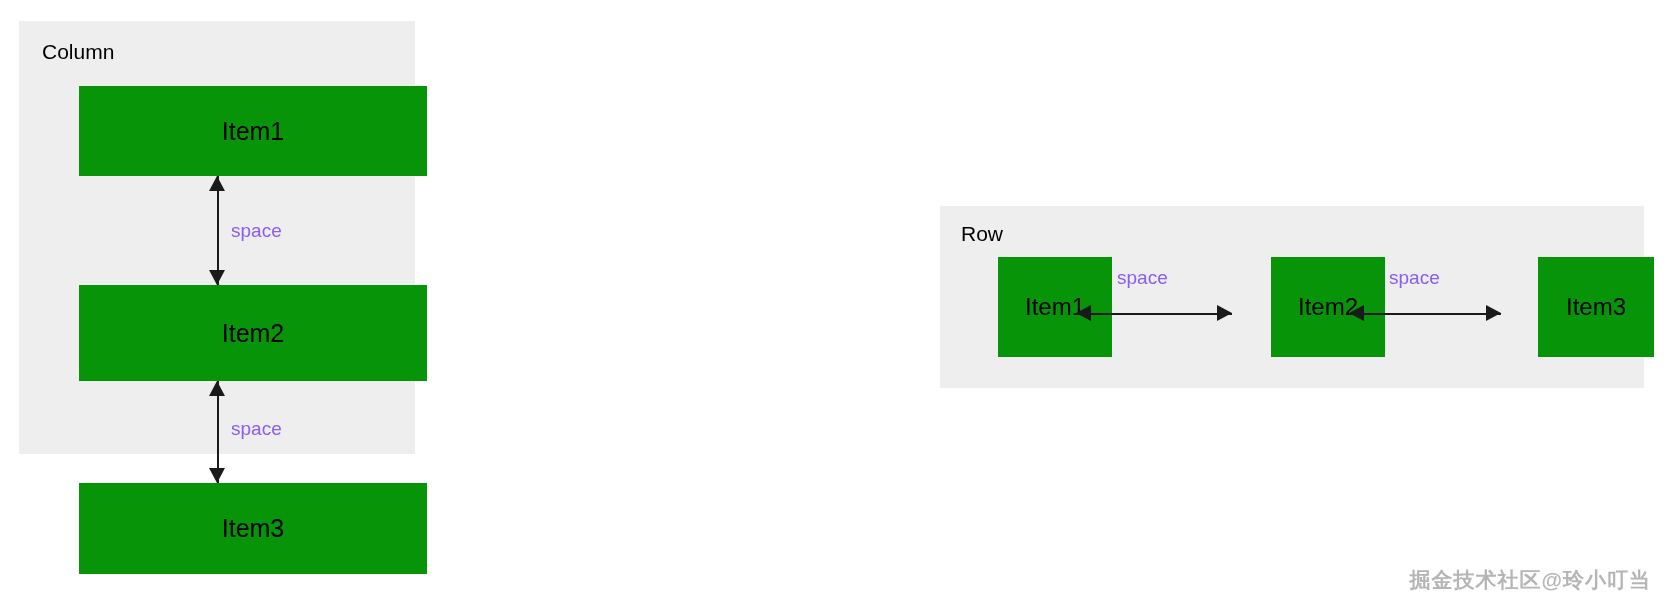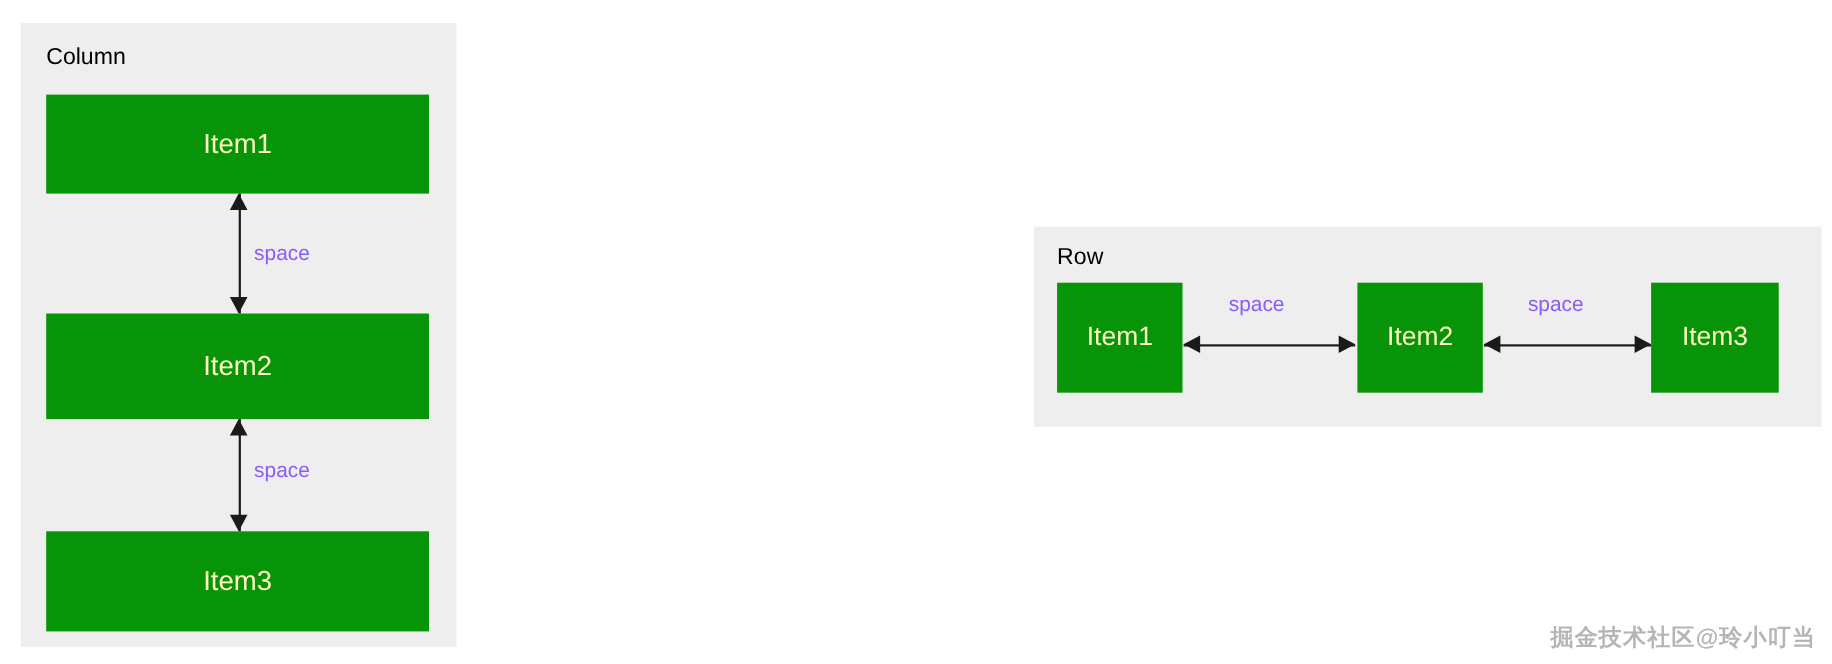--- a/index.html
+++ b/index.html
@@ -31,25 +31,26 @@
     white-space: nowrap;
   }
 
   
   .item-box {
     position: absolute;
     background: #089408;
     display: flex;
     align-items: center;
     justify-content: center;
-    color: #fef9c3;
+    color: #000000;
     font-size: 25px;
     line-height: 1;
     white-space: nowrap;
     box-sizing: border-box;
+    margin-left: 37px;
   }
   .item-box.row-item {
     font-size: 24px;
   }
 
   
   .v-arrow {
     position: absolute;
     width: 17px;
   }
@@ -130,21 +131,21 @@
     white-space: nowrap;
     letter-spacing: 1px;
     font-weight: bold;
   }
 </style>
 </head>
 <body>
 
 <div id="canvas">
 
-  <div class="panel" style="left:19px; top:21px; width:396px; height:567px;">
+  <div class="panel" style="left:19px; top:21px; width:396px; height:433px;">
 
     <div class="panel-title" style="left:23px; top:20px;">Column</div>
 
     <div class="item-box" style="left:23px; top:65px; width:348px; height:90px;">Item1</div>
 
     <div class="v-arrow" style="left:190px; top:155px; height:109px;">
       <div class="shaft"></div>
       <div class="head-up"></div>
       <div class="head-down"></div>
     </div>
@@ -155,21 +156,21 @@
     <div class="v-arrow" style="left:190px; top:360px; height:102px;">
       <div class="shaft"></div>
       <div class="head-up"></div>
       <div class="head-down"></div>
     </div>
     <div class="space-label" style="left:212px; top:398px;">space</div>
 
     <div class="item-box" style="left:23px; top:462px; width:348px; height:91px;">Item3</div>
   </div>
 
-  <div class="panel" style="left:940px; top:206px; width:704px; height:182px;padding-left:12px;">
+  <div class="panel" style="left:940px; top:206px; width:704px; height:182px;">
 
     <div class="panel-title" style="left:21px; top:17px;">Row</div>
 
     <div class="item-box row-item" style="left:21px; top:51px; width:114px; height:100px;">Item1</div>
 
     <div class="h-arrow" style="left:136px; top:99px; width:156px;">
       <div class="shaft"></div>
       <div class="head-left"></div>
       <div class="head-right"></div>
     </div>

